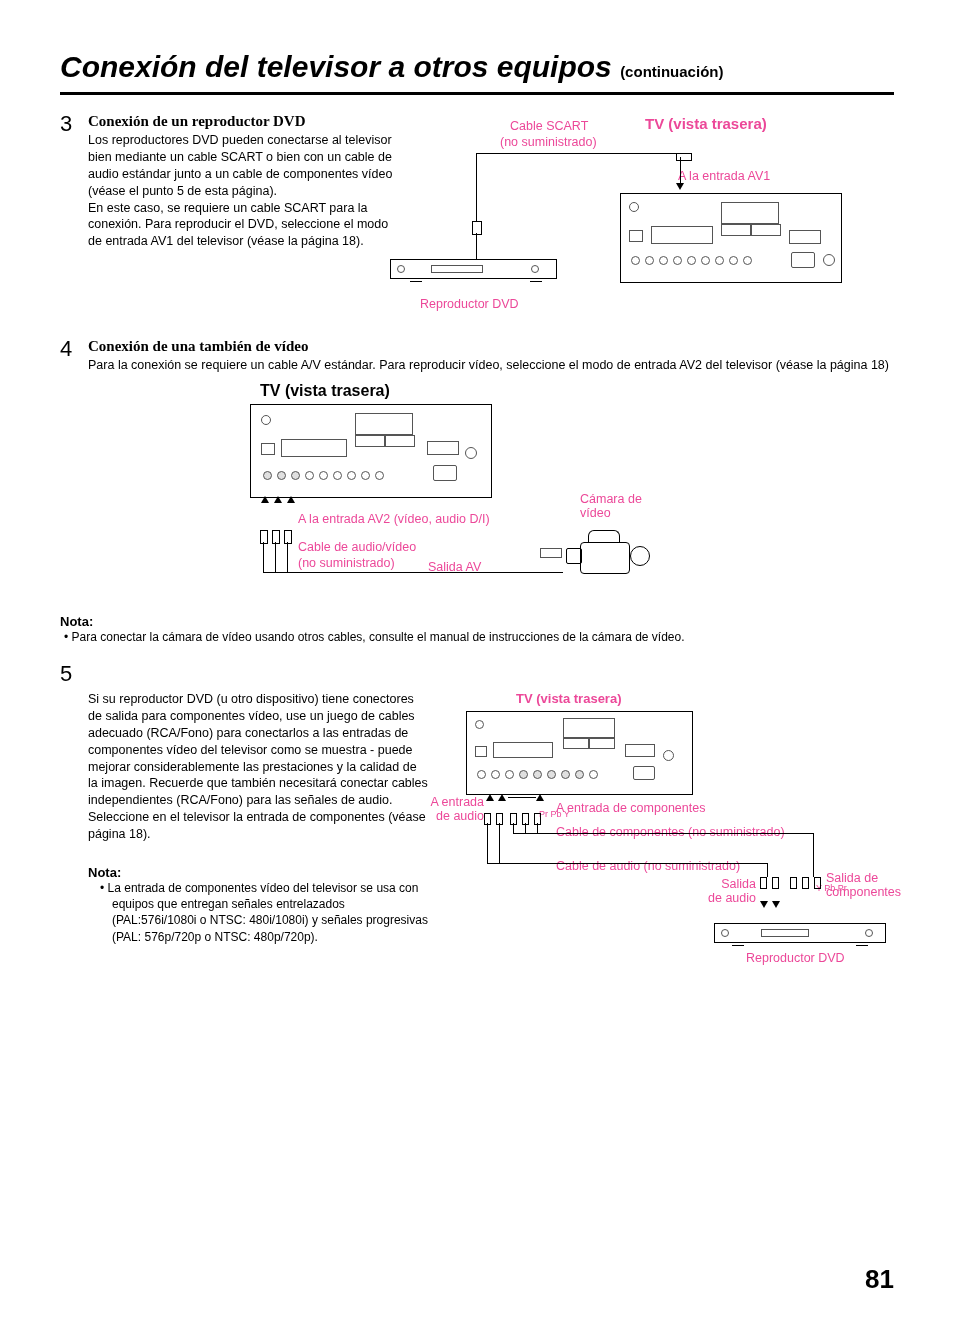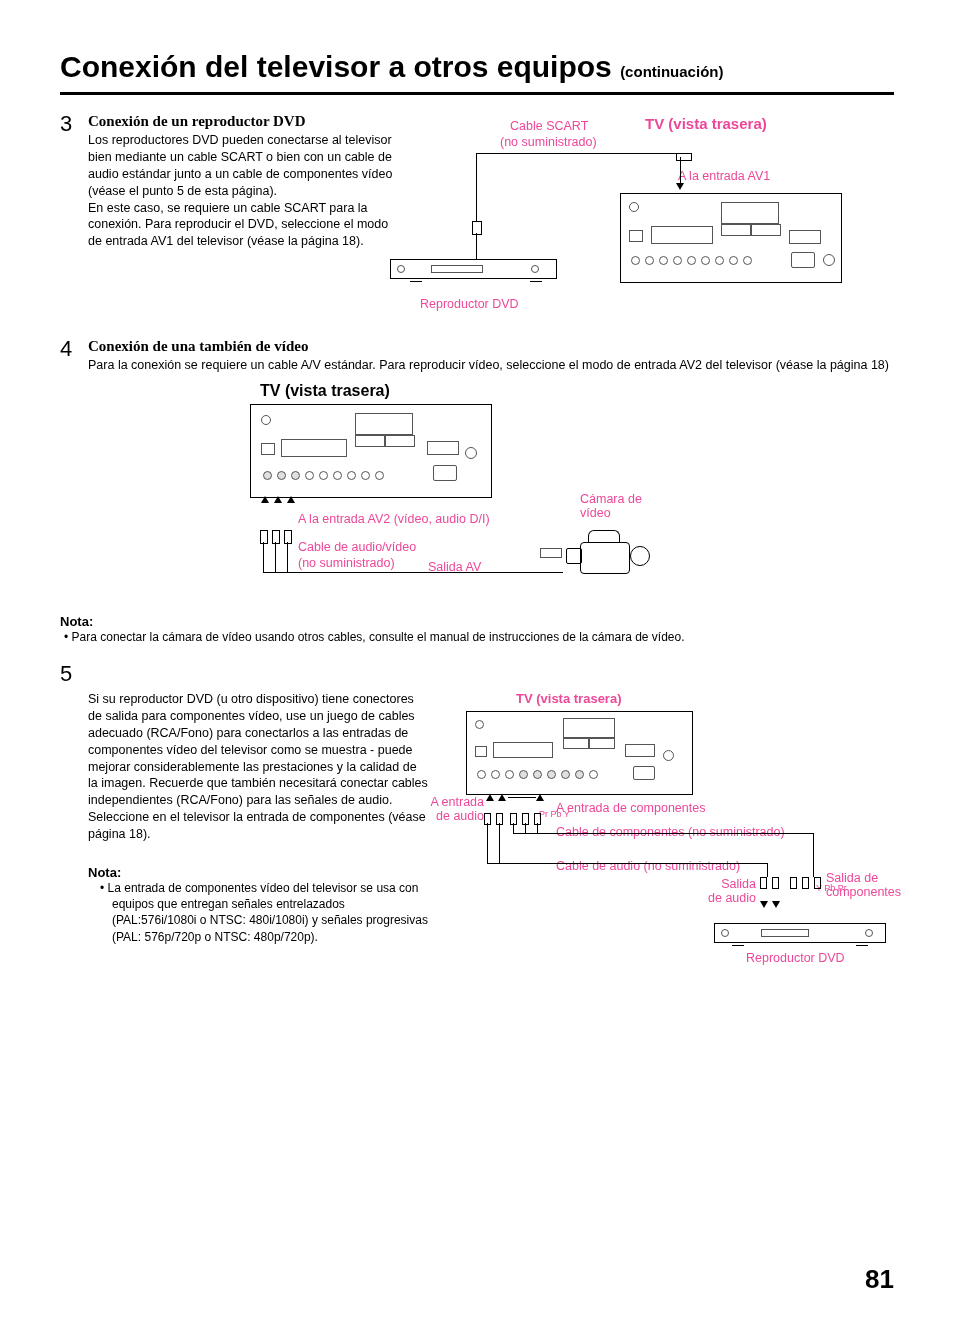--- a/index.html
+++ b/index.html
@@ -1,17 +1,17 @@
 <!DOCTYPE html>
 <html><head>
 <meta charset="utf-8">
 <style>
   html,body{margin:0;padding:0;background:#fff;color:#000;font-family:Arial,Helvetica,sans-serif;}
   .page{width:954px;height:1335px;position:relative;box-sizing:border-box;padding:50px 60px 40px 60px;}
-  .title-line{font-size:30px;font-weight:bold;}
+  .title-line{font-size:30px;font-weight:bold;font-style:italic;}
   .title-sub{font-size:15px;font-weight:bold;}
   hr.thick{border:none;border-top:3px solid #000;margin:8px 0 18px 0;}
   .step{display:flex;align-items:flex-start;margin-bottom:6px;}
   .step-num{font-size:22px;width:28px;flex:none;line-height:1;}
   .step-body{flex:1;}
   .step-head{font-size:15px;font-weight:bold;margin-bottom:2px;font-family:Liberation Serif, serif;}
   .step-text{font-size:12.5px;line-height:1.35;}
   .row3{display:flex;gap:20px;}
   .col-l{width:340px;}
   .col-r{flex:1;position:relative;}

